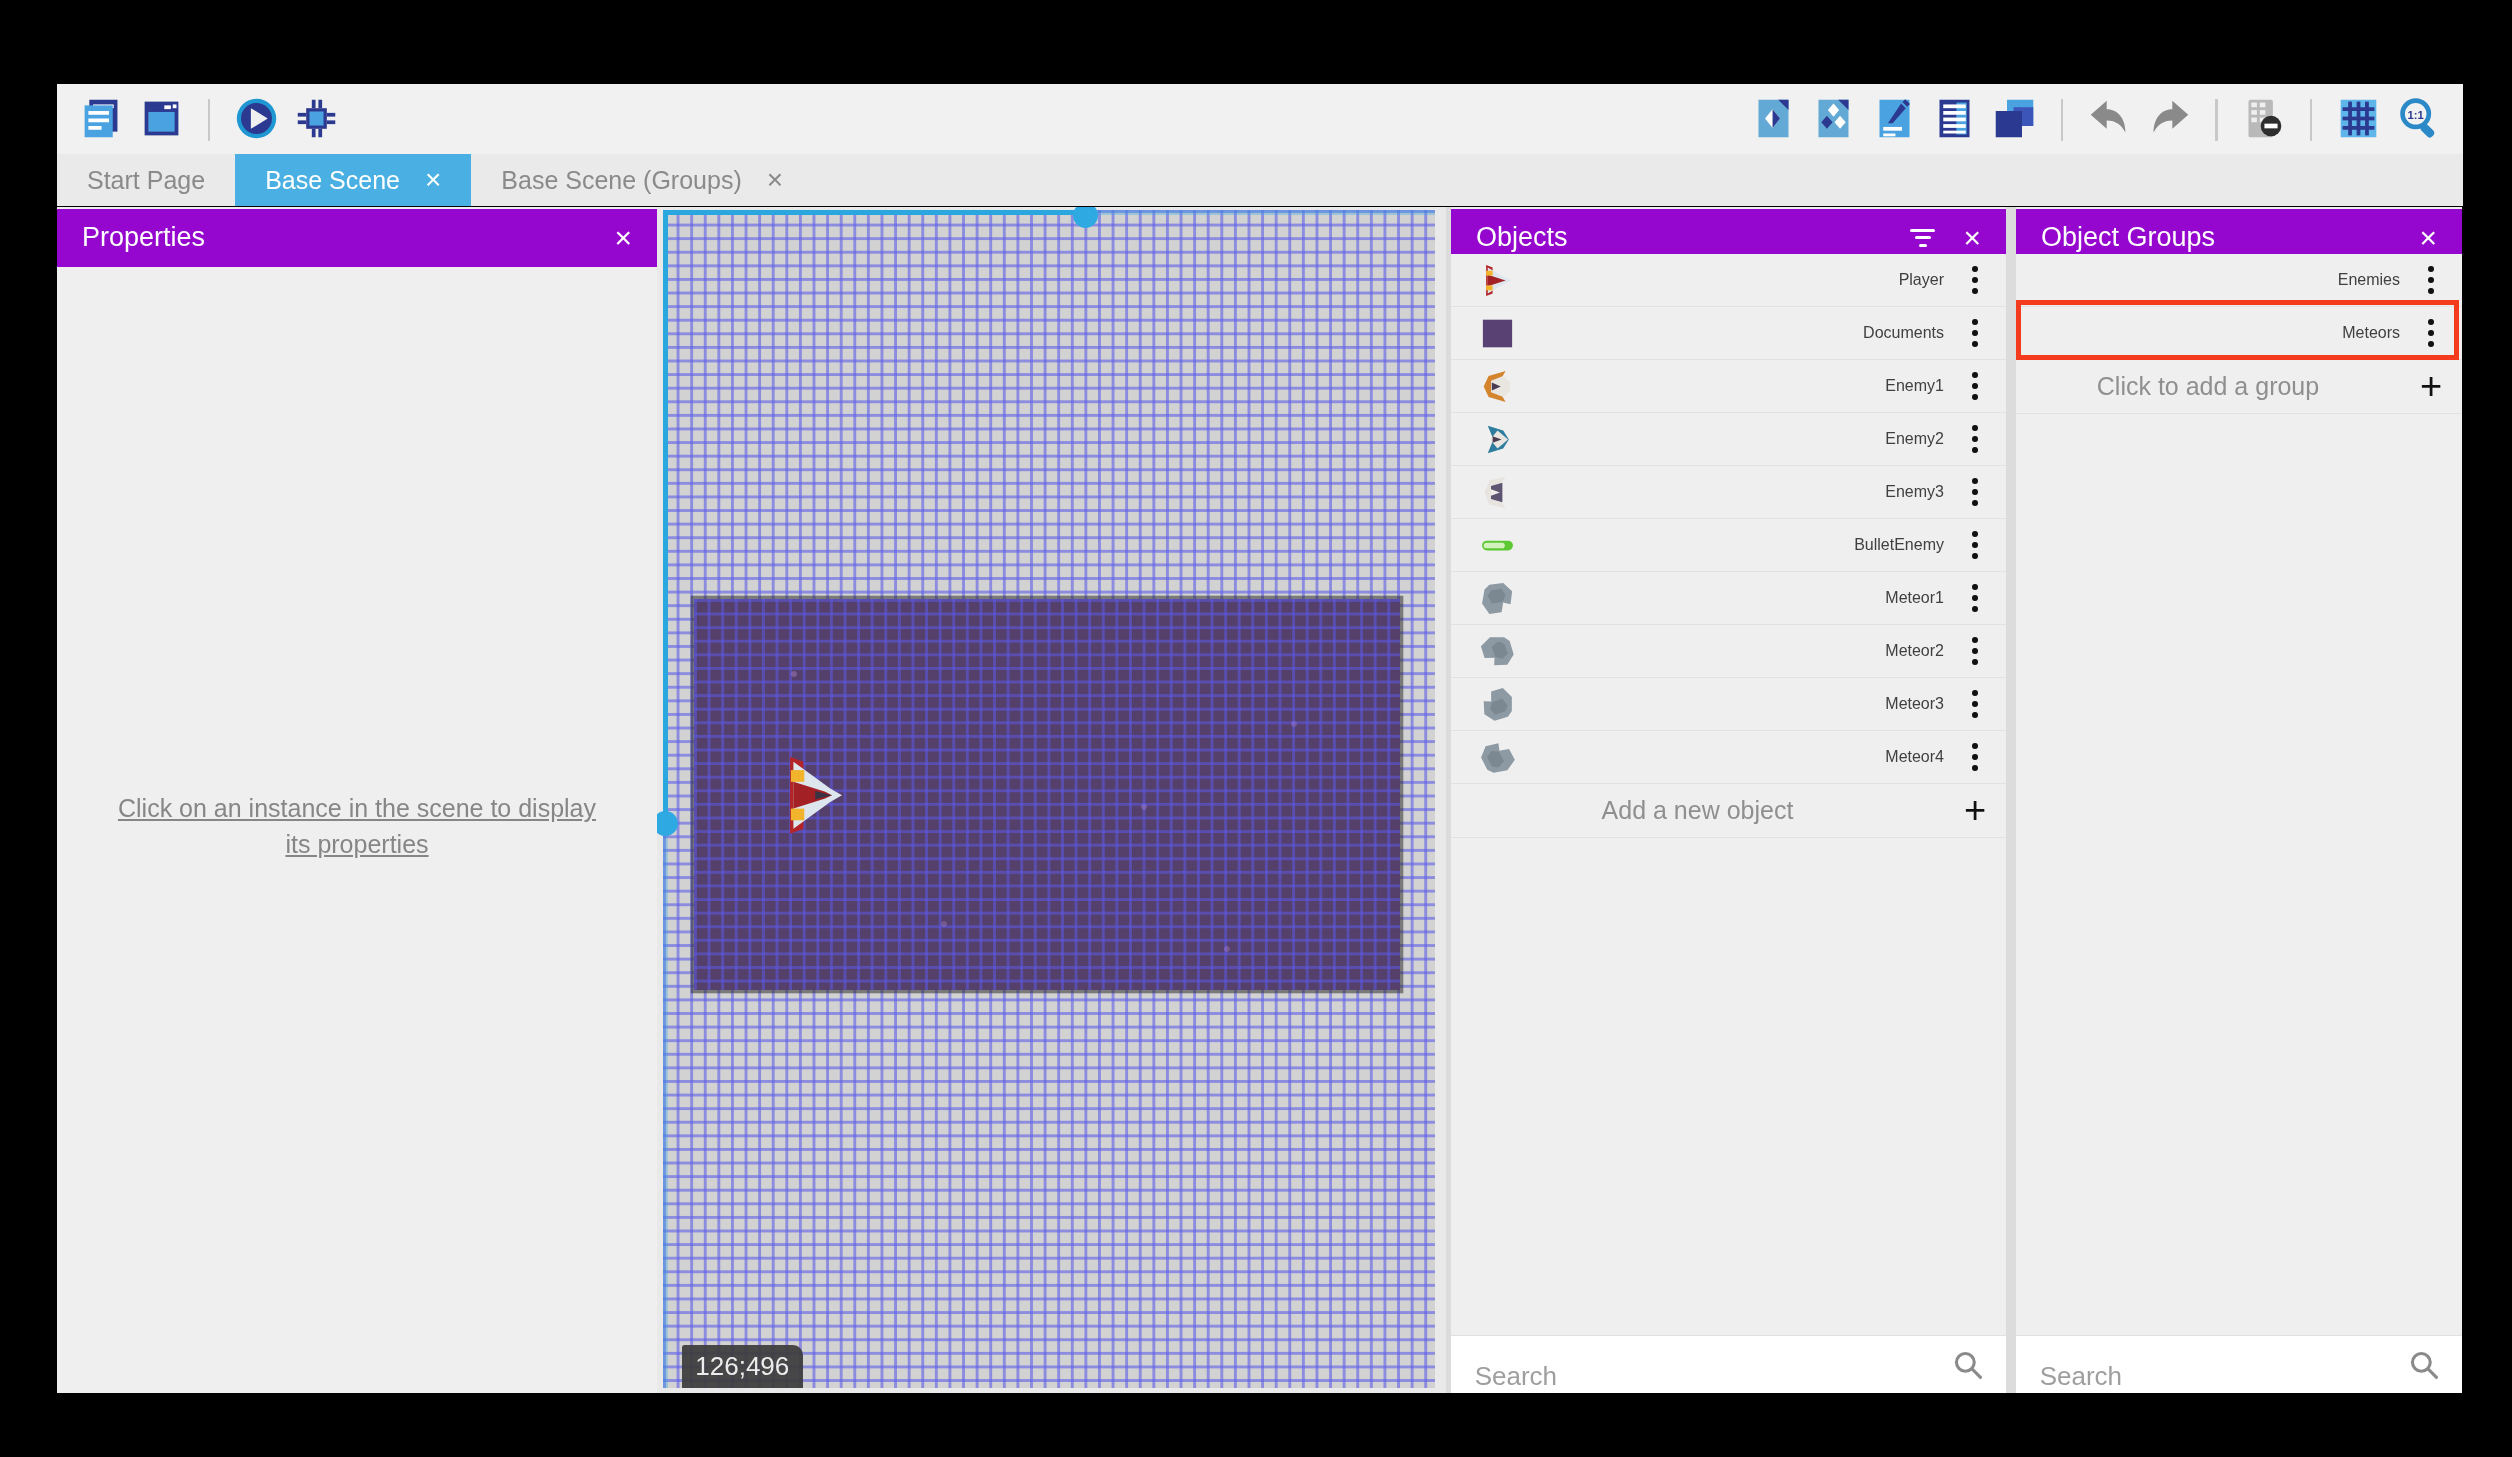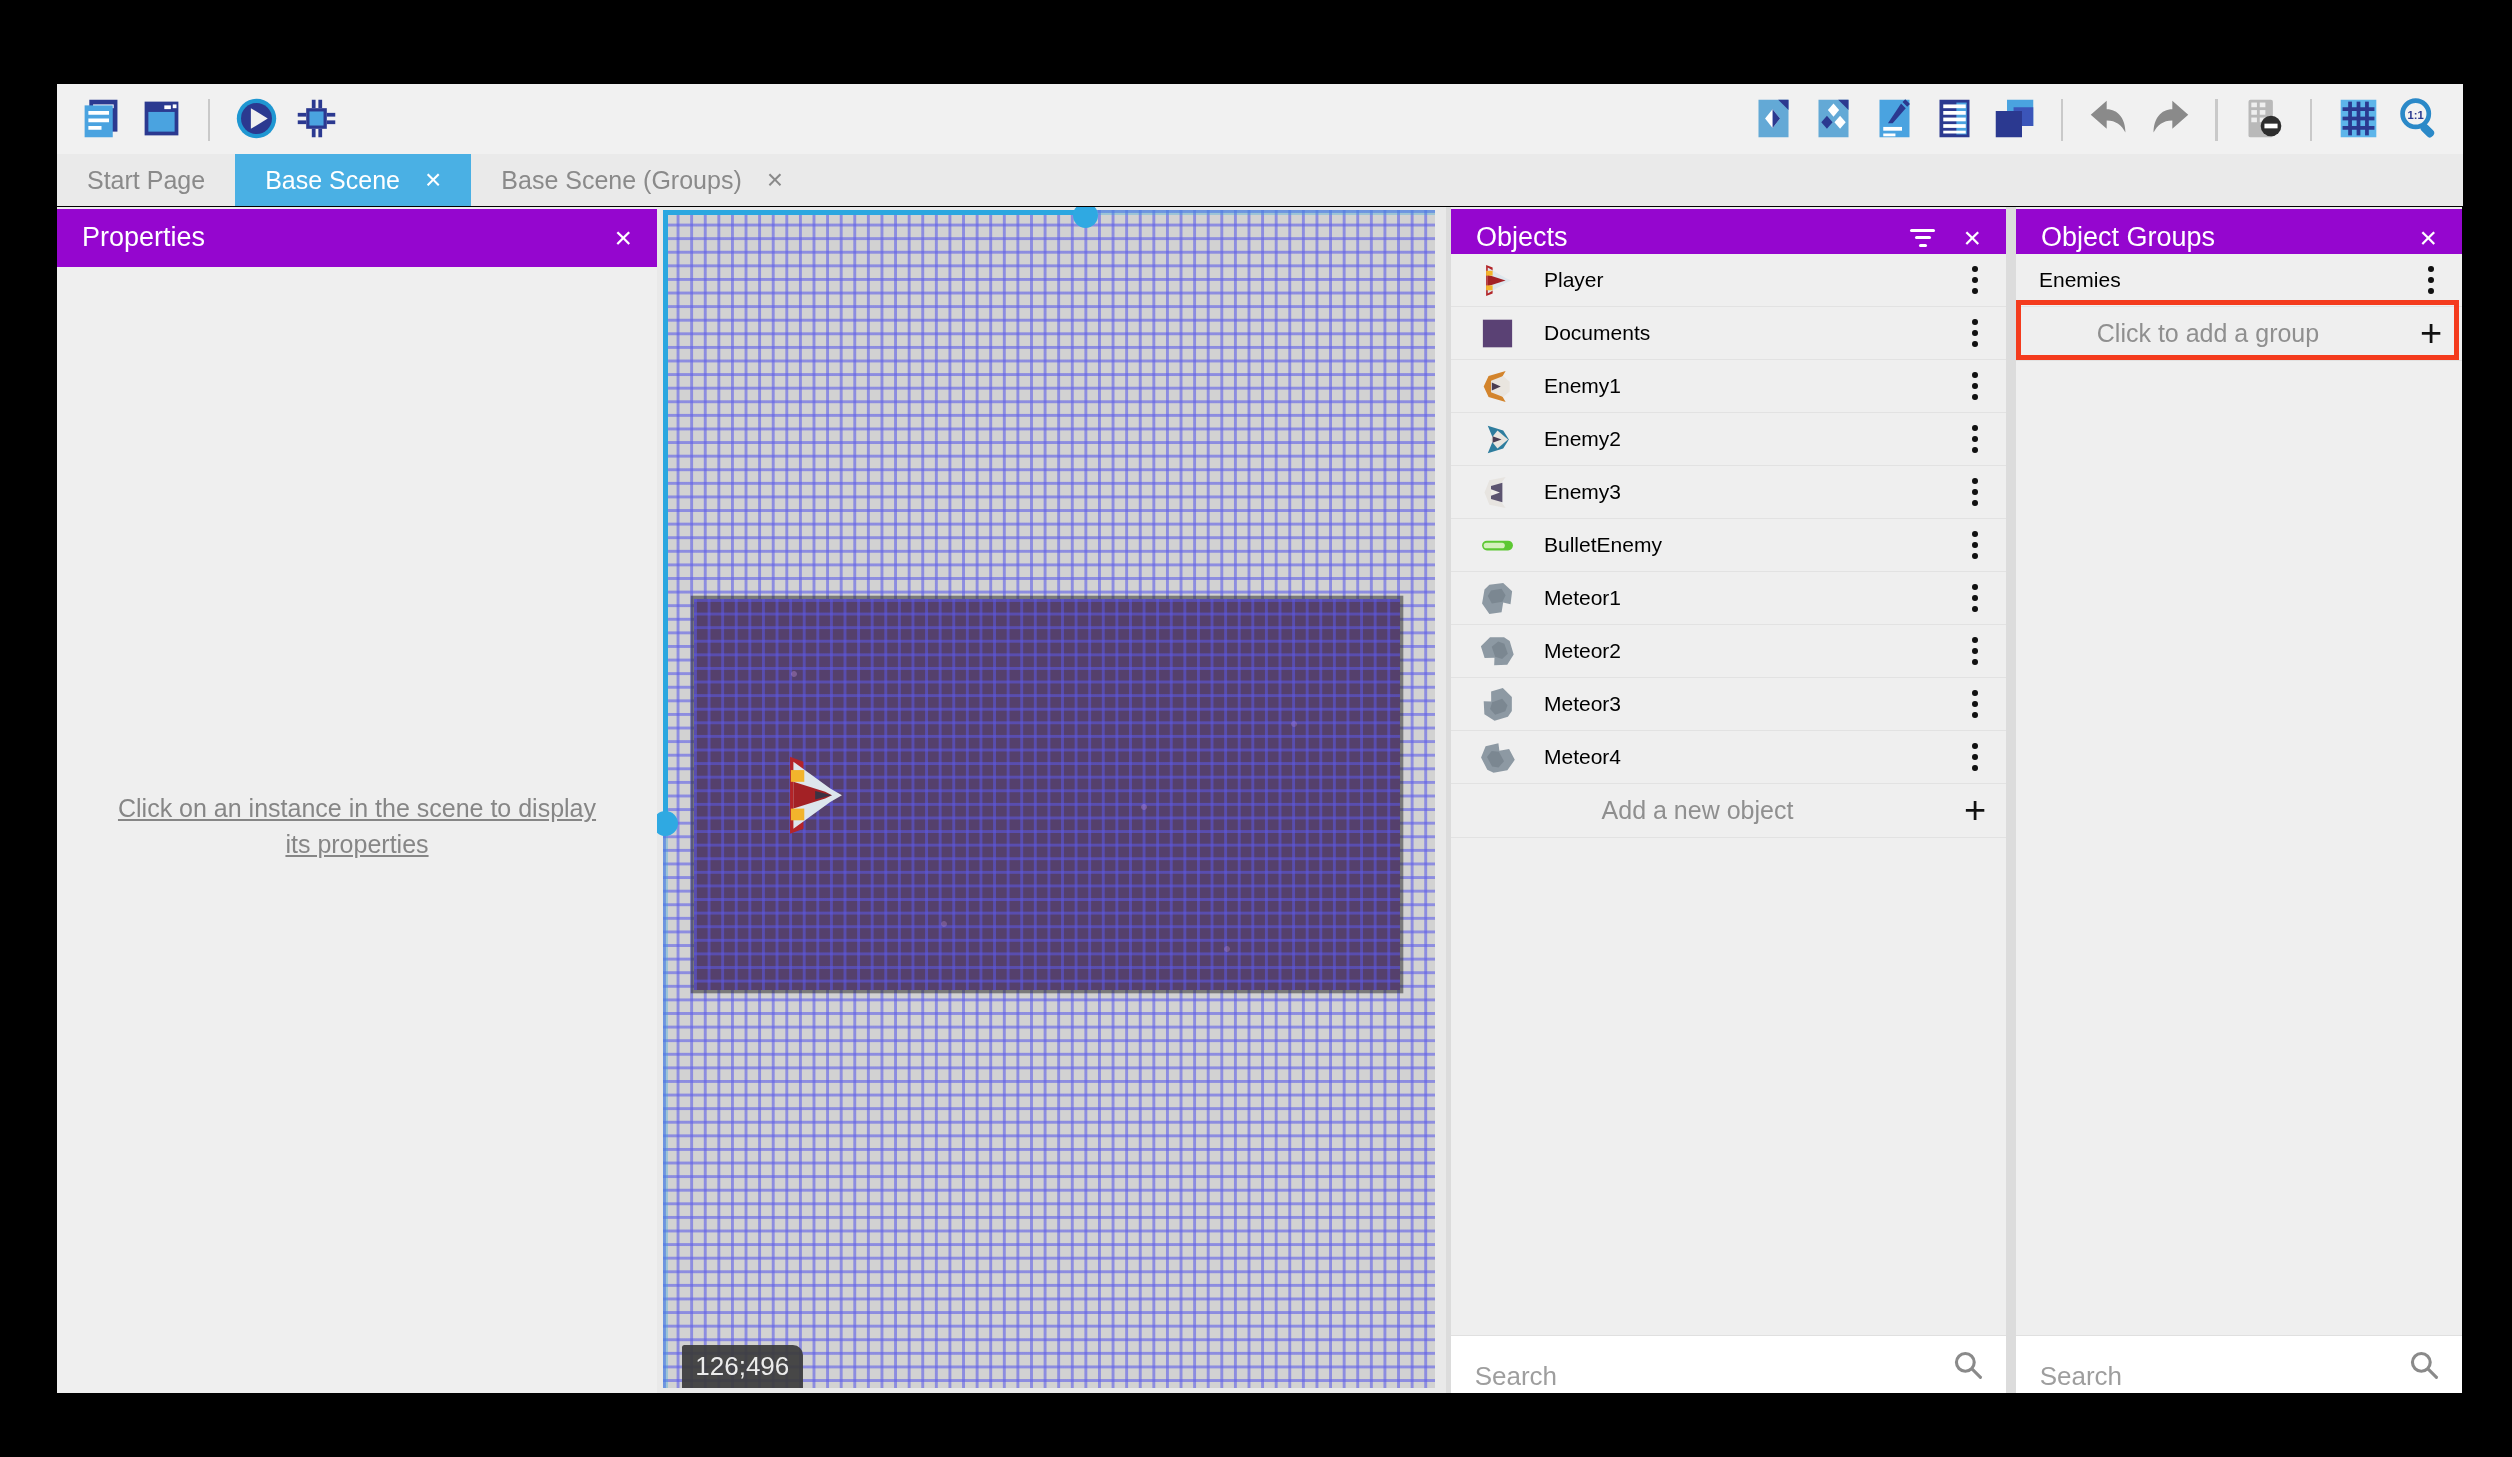--- a/index.html
+++ b/index.html
@@ -64,21 +64,21 @@
   .sel.light{background:rgba(43,167,224,.32);}
   .handle{position:absolute;width:25px;height:25px;border-radius:50%;background:#2fa9e2;}
   .coord-badge{position:absolute;left:25px;bottom:5px;background:rgba(60,60,60,.93);color:#ececec;
         font-size:26px;padding:5.8px 13.3px;border-radius:2.5px 10px 0 0;}
   .divider{position:absolute;top:0;bottom:0;background:#dcdcdc;}
   
   .objects{left:1394px;width:555px;}
   .groups{left:1959px;width:446px;}
   .rows{position:absolute;left:0;top:47px;right:0;}
   .row{height:53px;display:flex;align-items:center;border-bottom:1.7px solid var(--rowline);
-       background:var(--panelbg);font-size:21px;color:#000000;box-sizing:border-box;}
+       background:var(--panelbg);font-size:16px;color:#404040;box-sizing:border-box;text-align:right;}
   .row .icon{width:93px;display:flex;justify-content:center;align-items:center;}
   .row .icon svg{width:39px;height:39px;}
   .row .lbl{flex:1;}
   .row .lbl.pad{padding-left:23px;}
   .dots{width:62px;display:flex;flex-direction:column;align-items:center;gap:5px;}
   .dots i{width:5.8px;height:5.8px;border-radius:50%;background:#111;display:block;}
   .add-row{height:53px;display:flex;align-items:center;border-bottom:1.7px solid var(--rowline);
        font-size:25px;color:#8f8f8f;}
   .add-row .lbl{flex:1;text-align:center;}
   .add-row .plus{width:62px;text-align:center;font-size:38px;color:#111;font-weight:400;}
@@ -481,20 +481,28 @@
       </div>
       <div class="rows">
           <div class="row">
             <div class="lbl pad">Enemies</div>
             <div class="dots">
               <i></i>
               <i></i>
               <i></i>
             </div>
           </div>
+          <div class="row">
+            <div class="lbl pad">Meteors</div>
+            <div class="dots">
+              <i></i>
+              <i></i>
+              <i></i>
+            </div>
+          </div>
           <div class="add-row">
             <span class="lbl">Click to add a group</span>
             <span class="plus">+</span>
           </div>
         </div>
       <div class="annotation"></div>
       <div class="search">
         <input type="text" placeholder="Search" style="">
         <svg viewBox="0 0 36 36">
           <circle cx="15" cy="15" r="10" fill="none" stroke="#8a8a8a" stroke-width="3.5"></circle>

